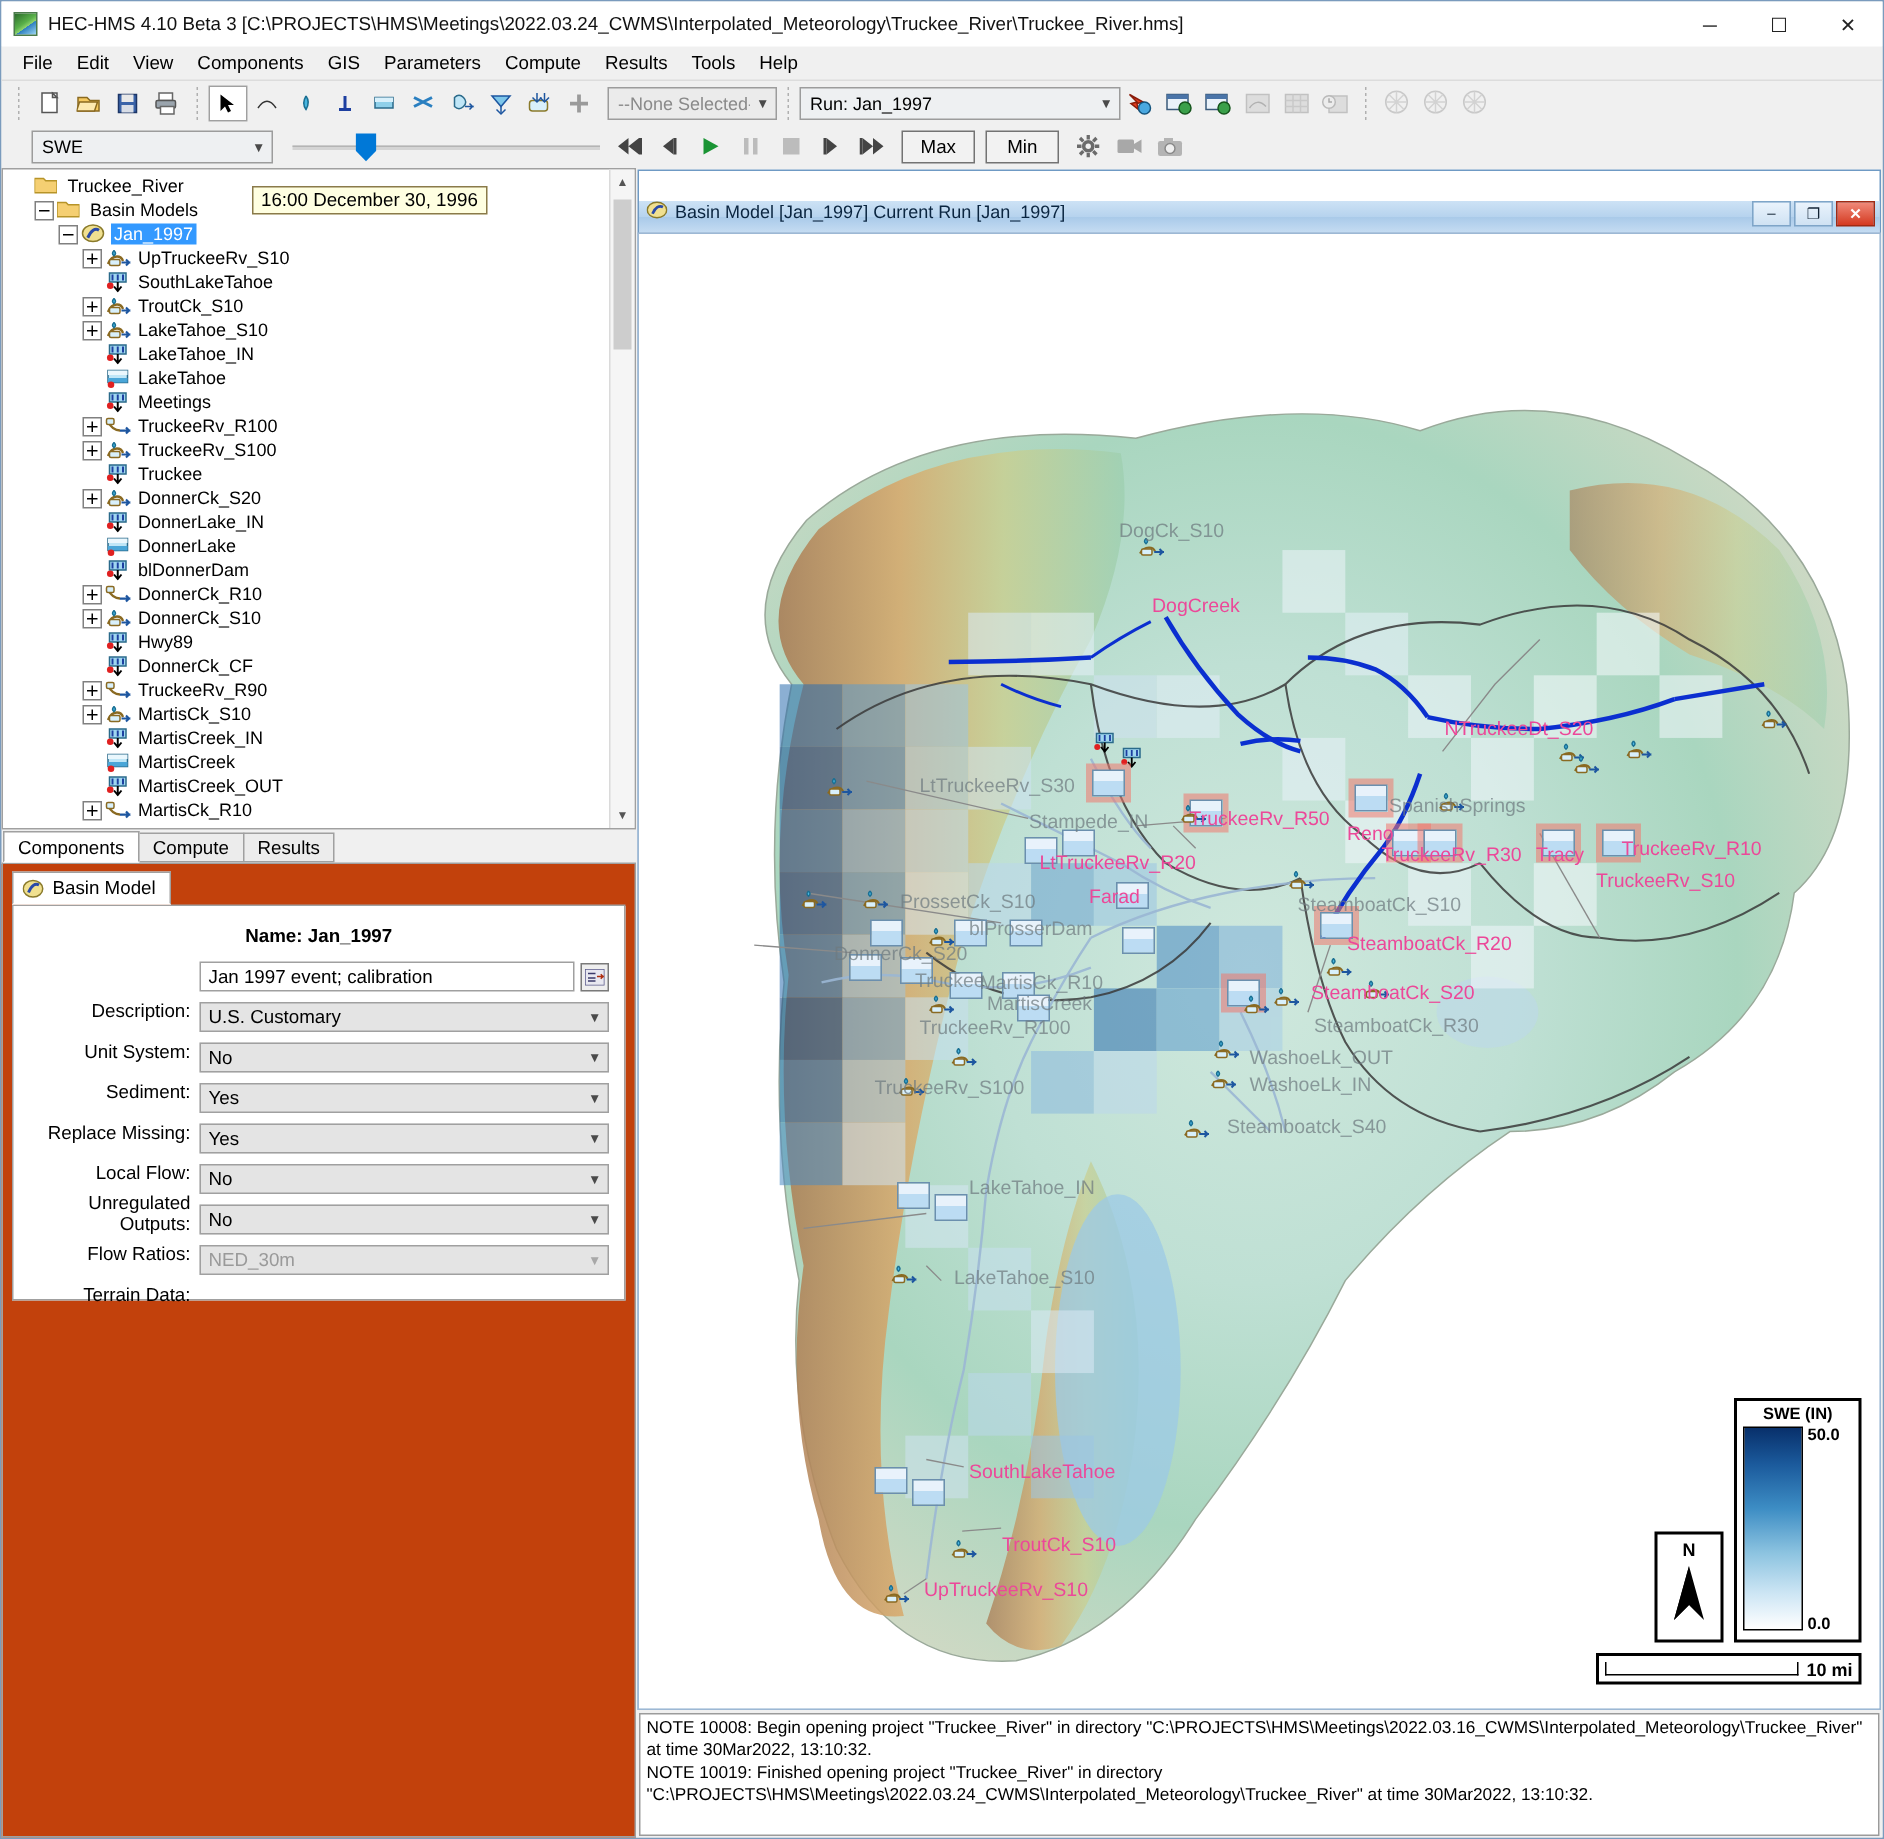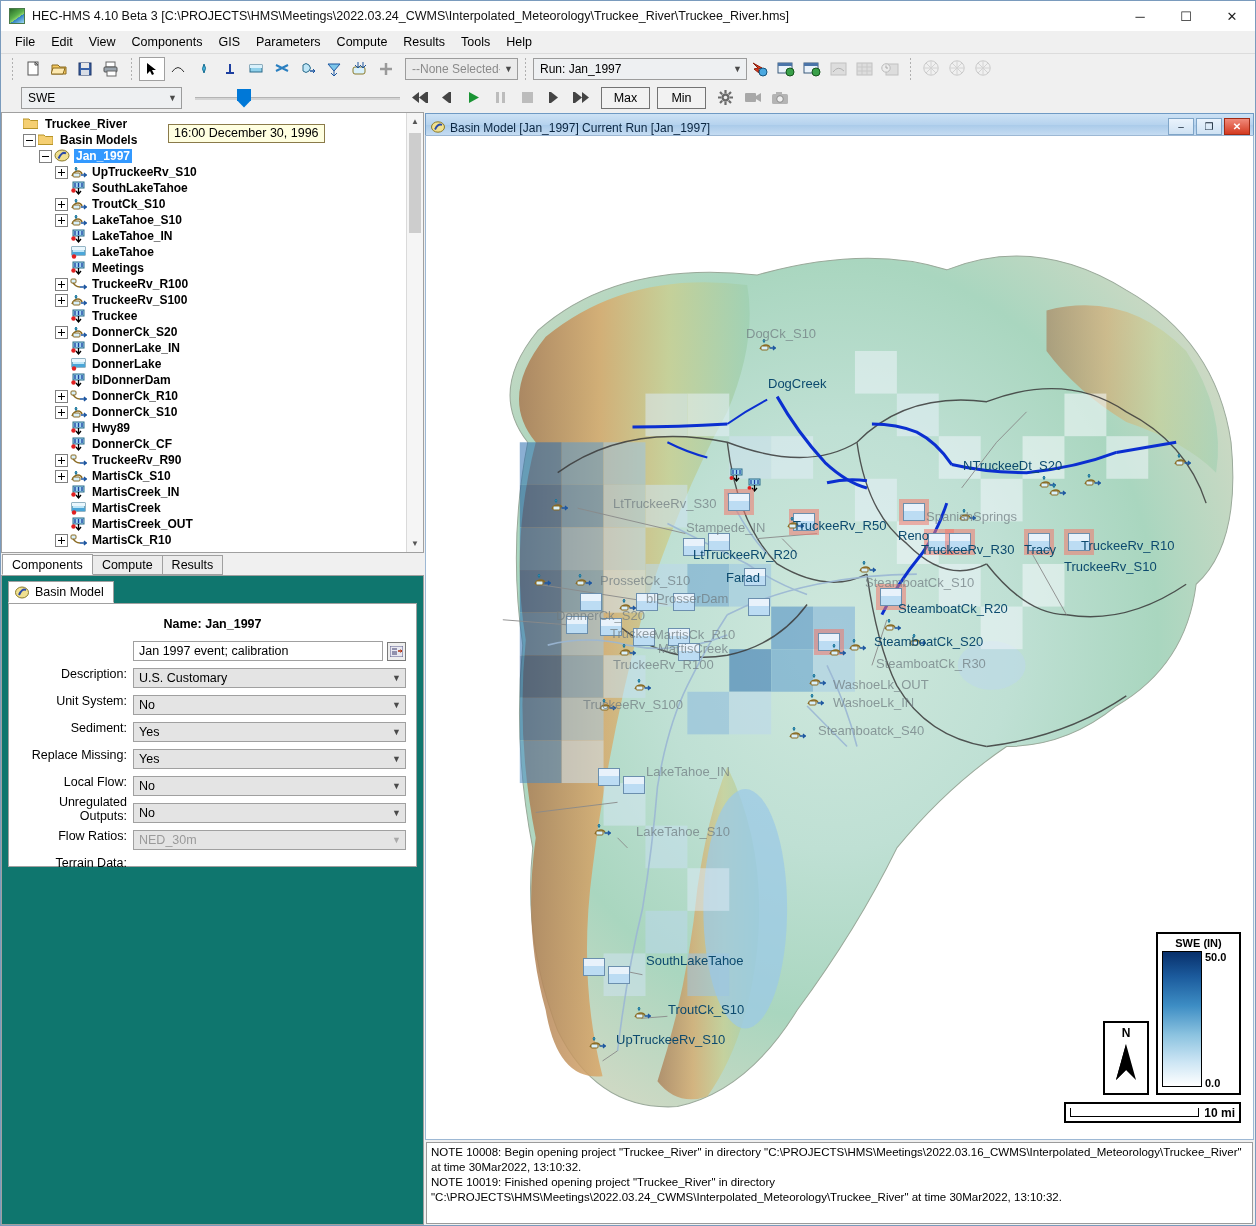--- a/index.html
+++ b/index.html
@@ -88,36 +88,36 @@
 
   .treebox { height:441px; flex:0 0 441px; border:1px solid #a0a0a0; background:#fff;
              margin:0 0 0 0; display:flex; overflow:hidden; position:relative; }
   .tree { flex:1 1 auto; padding:3px 0 0 4px; overflow:hidden; }
   .trow { height:16px; display:flex; align-items:center; white-space:nowrap; font-size:12px; }
   .trow .exp { width:13px; height:13px; flex:0 0 13px; margin-right:2px; position:relative; }
   .trow .exp.has { border:1px solid #808080; background:#fff; }
   .trow .exp.has::before { content:""; position:absolute; left:2px; top:5px; width:7px; height:1px; background:#000; }
   .trow .exp.has.plus::after { content:""; position:absolute; left:5px; top:2px; width:1px; height:7px; background:#000; }
   .trow .ico { width:17px; height:15px; flex:0 0 17px; margin-right:3px; }
-  .trow .lbl { padding:0 2px;font-weight:bold; }
+  .trow .lbl { padding:0 2px; }
   .trow .lbl.sel { background:#3399ff; color:#fff; }
   .ind0 { padding-left:2px; } .ind1 { padding-left:17px; } .ind2 { padding-left:33px; } .ind3 { padding-left:49px; }
 
   .vsb { width:17px; flex:0 0 17px; background:#f5f5f5; border-left:1px solid #dadada;
          display:flex; flex-direction:column; position:relative; }
   .vsb .arw { height:17px; display:flex; align-items:center; justify-content:center; font-size:8px; color:#555; }
   .vsb .thumb { position:absolute; left:2px; right:2px; top:20px; height:100px; background:#cdcdcd; }
 
   .tabsrow { height:21px; display:flex; align-items:flex-end; margin-top:2px; padding-left:1px;
              border-bottom:1px solid #a0a0a0; }
   .tab { height:20px; padding:0 9px; display:flex; align-items:center; font-size:12.5px;
          border:1px solid #a0a0a0; background:#ececec; margin-right:-1px; }
   .tab.active { background:#fff; border-bottom:1px solid #fff; height:21px; position:relative; z-index:2; }
 
-  .panel { flex:1 1 auto; border:1px solid #a0a0a0; border-top:none; background:#0f766e;
+  .panel { flex:1 1 auto; border:1px solid #a0a0a0; border-top:none; background:#c2410c;
            padding:6px 6px 0 6px; min-height:0; }
   .panel .ptabrow { height:22px; display:flex; align-items:flex-end; border-bottom:1px solid #a0a0a0; }
   .ptab { height:22px; padding:0 9px 0 6px; display:flex; align-items:center; gap:5px;
           border:1px solid #a0a0a0; border-bottom:1px solid #fff; background:#fff; font-size:12.5px; }
   .pinner { border:1px solid #a0a0a0; border-top:none; padding:13px 10px 10px 10px; background:#fff; }
   .frow { display:flex; align-items:center; height:22px; margin-bottom:5px; }
   .flab { width:114px; flex:0 0 114px; text-align:right; padding-right:6px; font-size:12.5px;margin-top:46px; }
   .fval { flex:1 1 auto; height:20px; border:1px solid #a0a0a0; background:#e4e4e4;
           display:flex; align-items:center; justify-content:space-between; padding:0 4px 0 5px; font-size:12.5px; }
   .fval.txt { background:#fff; }
@@ -126,37 +126,37 @@
   .fval.dis .carw { color:#a8a8a8; }
   .nameline { text-align:center; font-weight:bold; font-size:12.5px; margin:0 0 9px 0; }
   .descbtn { width:19px; height:19px; margin-left:4px; border:1px solid #7a7a7a; background:#eee;
              display:flex; align-items:center; justify-content:center; flex:0 0 19px; }
 
   
   .rightpane { flex:1 1 auto; display:flex; flex-direction:column; min-width:0;
                background:#f0f0f0; padding:1px 1px 0 1px; }
   .mdi { flex:1 1 auto; border:1px solid #6f9ac4; background:#fff; display:flex; flex-direction:column;
          min-height:0; }
-  .mdibar { height:22px; flex:0 0 22px; display:flex; align-items:flex-end;
+  .mdibar { height:22px; flex:0 0 22px; display:flex; align-items:flex-start;
     background:linear-gradient(to bottom,#cde2f5 0%,#b6d3ee 50%,#a9cae9 51%,#c5dcf2 100%);
-    padding-left:5px; border-bottom:1px solid #8fb4d8; }
+    padding-left:5px; border-bottom:1px solid #8fb4d8;margin-top:20px; }
   .mdibar .mi { width:14px; height:14px; margin-right:5px; flex:0 0 14px; }
   .mdibar .mt { font-size:12px; color:#0a2540; white-space:nowrap; }
   .mdibtns { margin-left:auto; display:flex; align-items:center; padding-right:3px; gap:2px; }
   .mdibtns div { width:26px; height:17px; border:1px solid #7fa5c8; display:flex; align-items:center;
                  justify-content:center; font-size:10px; color:#123;
                  background:linear-gradient(to bottom,#eaf3fc,#cfe2f3); }
   .mdibtns .mclose { background:linear-gradient(to bottom,#f08a7a,#d43a21); color:#fff;
                      border-color:#a02a14; font-weight:bold; }
   .mapcanvas { flex:1 1 auto; position:relative; overflow:hidden; background:#ffffff;
                border:2px solid #ffffff; outline:1px solid #9db8d4; }
 
   .maplabel { position:absolute; font-size:13px; white-space:nowrap; pointer-events:none; }
   .ml-dim { color:#6f7b80; opacity:.72; }
-  .ml-dark { color:#0c4a6e; }
+  .ml-dark { color:#ec4899; }
 
   .nodeicon { position:absolute; }
   .res-ico { width:22px; height:18px;
     background:linear-gradient(to bottom,#e8f2fb 0 42%,#bcdcf3 42% 100%);
     border:1px solid #6b8fae; }
   .res-hi { box-shadow:0 0 0 4px rgba(240,120,110,.55); }
 
   
   .legend { position:absolute; right:10px; bottom:42px; width:85px;
             background:#fff; border:2px solid #000; padding:3px 4px 4px 4px; }

